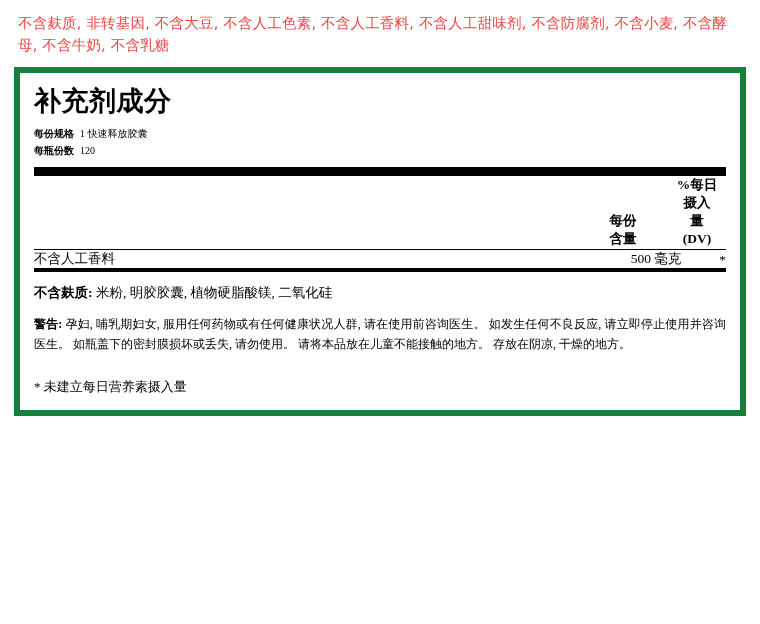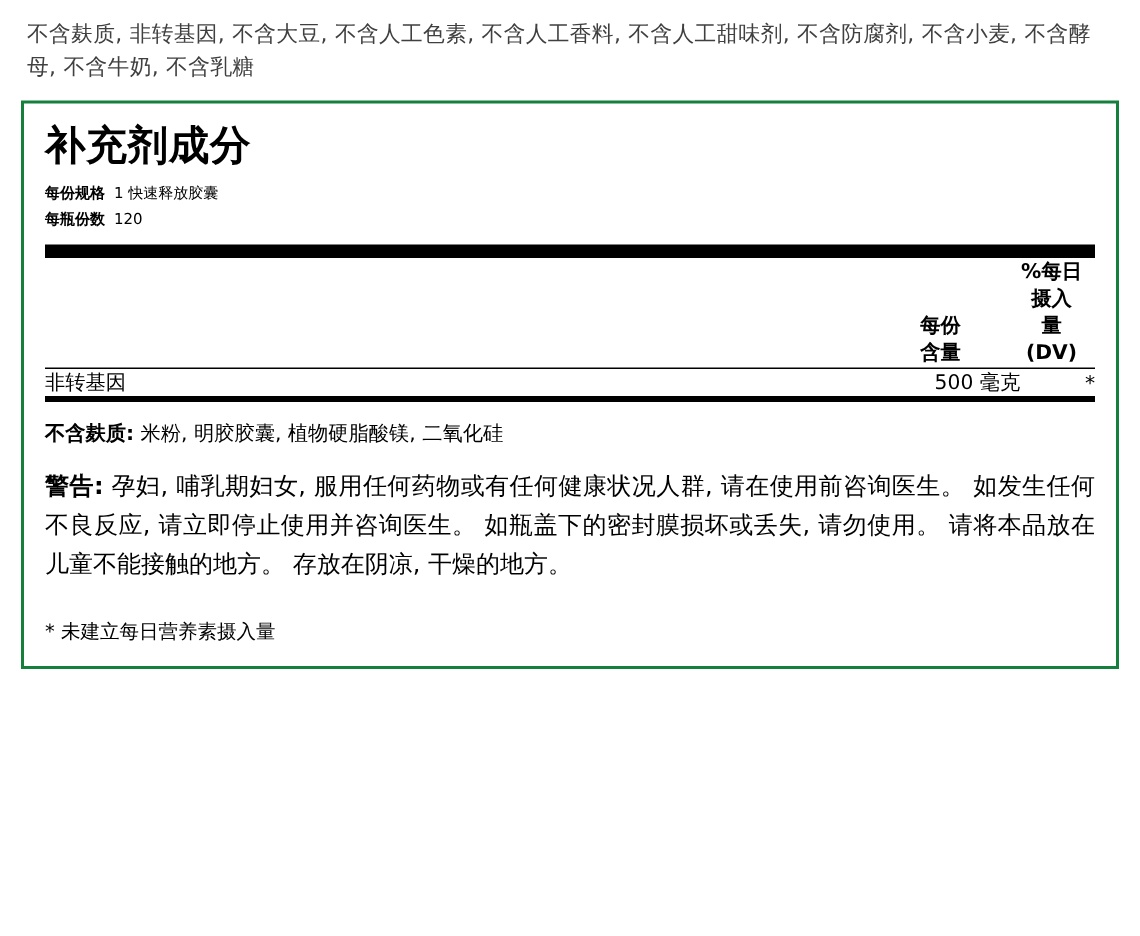--- a/index.html
+++ b/index.html
@@ -17,28 +17,29 @@
   .page {
     position: relative;
     width: 760px;
     height: 624px;
     box-sizing: border-box;
     padding: 10px 14px 0 14px;
   }
   .allergen-statement {
     font-size: 14.5px;
     line-height: 1.55;
-    color: #404040;
+    color: #ef4444;
     margin: 2px 0 10px 4px;
     letter-spacing: .2px;
   }
   .panel {
-    border: 2px solid #15803d;
+    border: 6px solid #15803d;
     box-sizing: border-box;
     padding: 12px 14px 14px 14px;
+    font-family: Liberation Serif, serif;
   }
   .panel-title {
     font-size: 27px;
     font-weight: bold;
     letter-spacing: .5px;
     margin: 2px 0 10px 0;
     line-height: 1.1;
   }
   .serving-line {
     font-size: 10px;
@@ -103,21 +104,21 @@
   .nutrient-dv {
     text-align: right;
   }
   .section-text {
     font-size: 13.5px;
     line-height: 1.55;
     margin: 11px 0 0 0;
   }
   .section-text b { font-weight: bold; }
   .warning {
-    font-size: 16px;
+    font-size: 12px;
     line-height: 1.6;
     margin: 12px 0 0 0;
     text-align: justify;
   }
   .footnote {
     font-size: 13px;
     margin: 24px 0 0 0;
   }
 </style>
 </head>
@@ -157,21 +158,21 @@
           </th>
         </tr>
       </thead>
     </table>
 
     <div class="rule-thin"></div>
 
     <table class="facts">
       <tbody>
         <tr class="nutrient-row">
-          <td class="nutrient-name">非转基因</td>
+          <td class="nutrient-name">不含人工香料</td>
           <td class="nutrient-amount">500 毫克</td>
           <td class="nutrient-dv">*</td>
         </tr>
       </tbody>
     </table>
 
     <div class="rule-med"></div>
 
     <div class="section-text">
       <b>不含麸质:</b>

